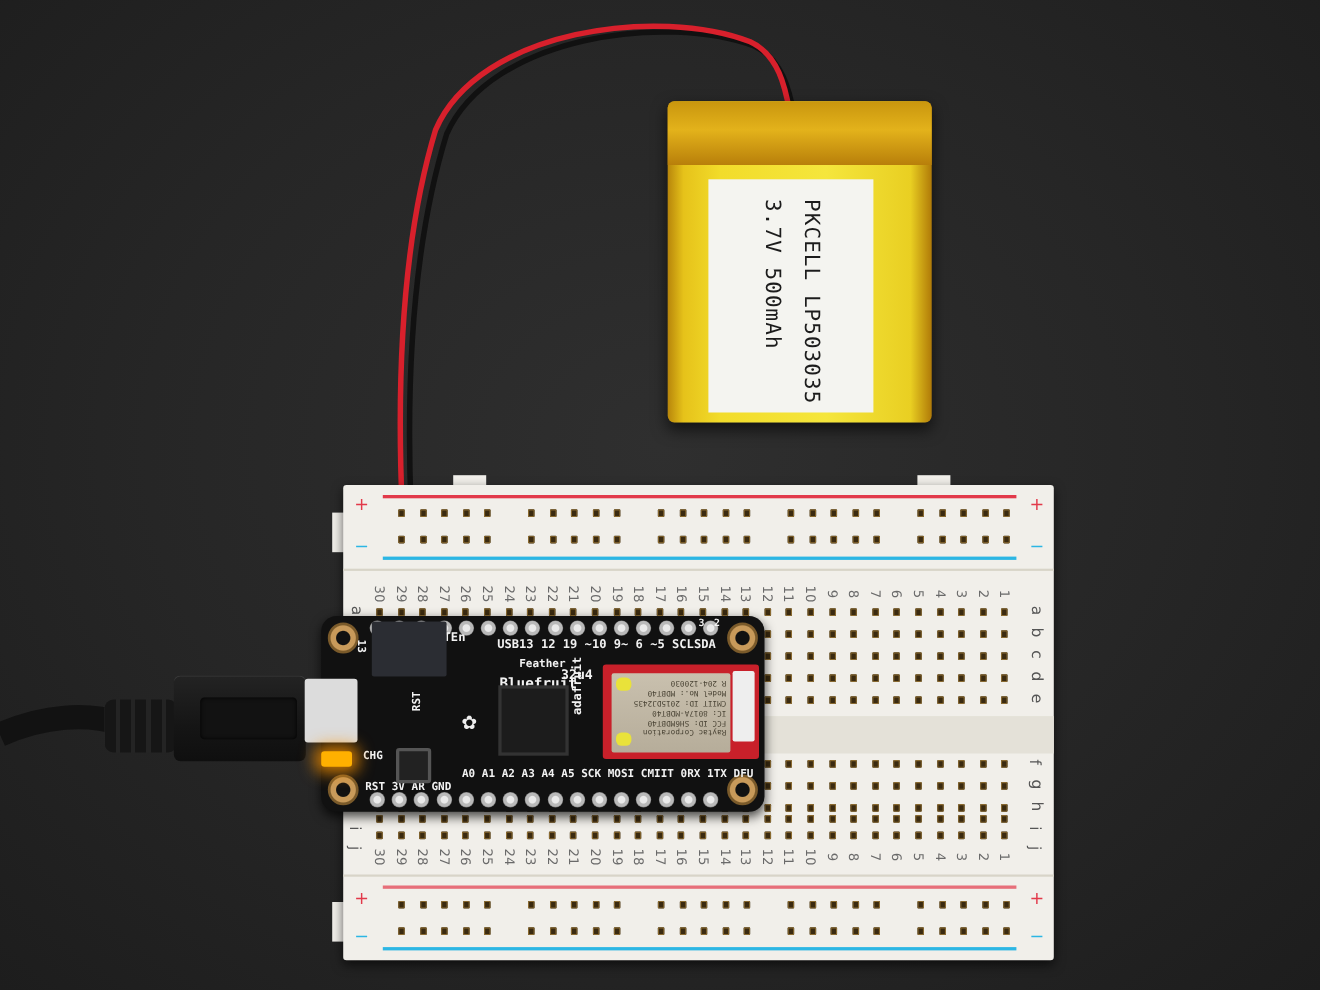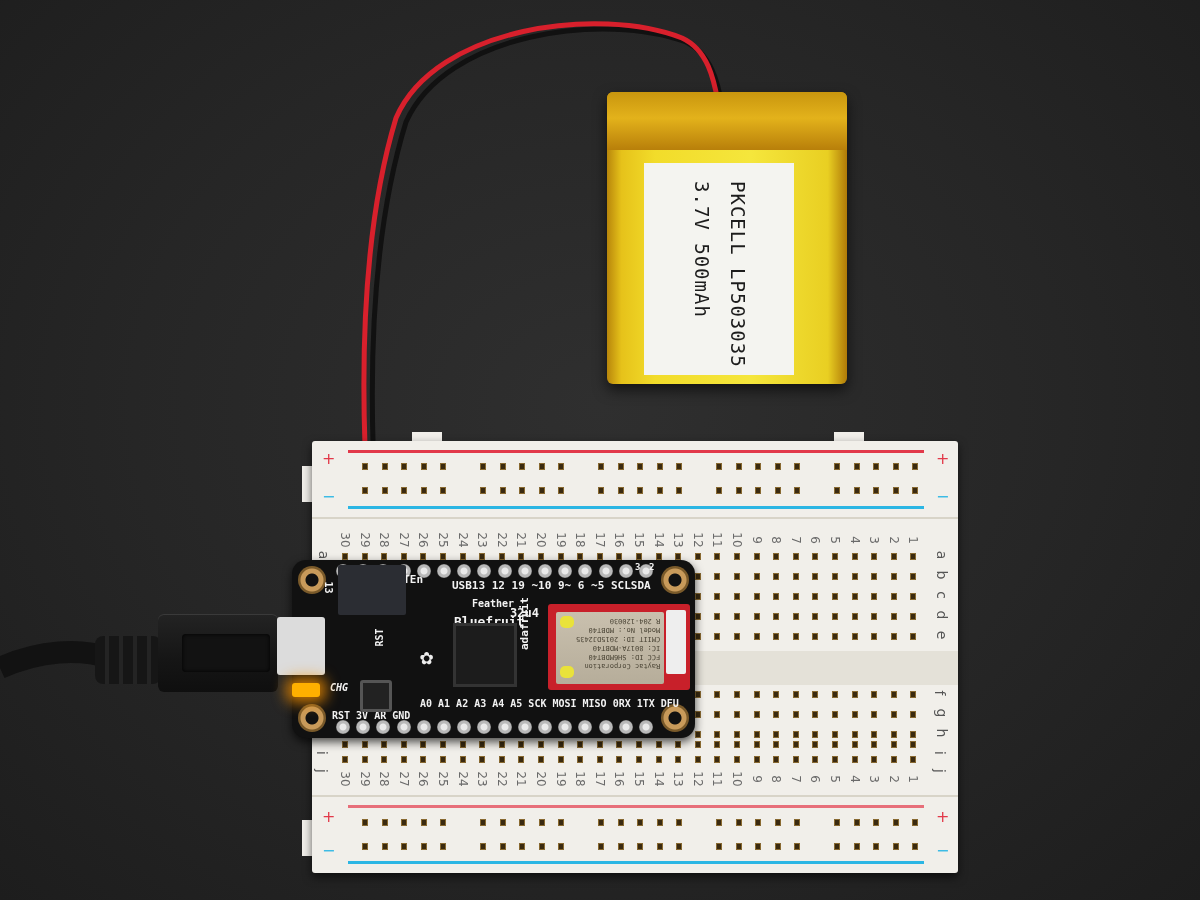--- a/index.html
+++ b/index.html
@@ -653,24 +653,24 @@
       <div class="pin" style="left: 347px; top: 160px;"></div>
     </div>
 
   <span class="silk" style="left:98px; top:13px; font-size:11px;">BATEn</span>
   <span class="silk" style="left:160px; top:19px; font-size:11px;">USB13 12 19 ~10  9~ 6 ~5 SCLSDA</span>
   <span class="silk" style="left:180px; top:38px; font-size:10px;text-align:right;">Feather</span>
   <span class="silk" style="left:162px; top:54px; font-size:13px;">Bluefruit</span>
   <span class="silk" style="left:218px; top:46px; font-size:12px;">32u4</span>
   <span class="silk" style="left:226px; top:90px; font-size:11px; transform:rotate(-90deg); transform-origin:left top;">adafruit</span>
   <span class="silk" style="left:30px; top:22px; font-size:10px; transform:rotate(90deg);">13</span>
-  <span class="silk" style="left:38px; top:122px; font-size:10px;font-style:italic;">CHG</span>
+  <span class="silk" style="left:38px; top:122px; font-size:10px;">CHG</span>
   <span class="silk" style="left:78px; top:72px; font-size:10px; transform:rotate(-90deg);">RST</span>
   <span class="silk" style="left:40px; top:150px; font-size:10px;">RST 3V AR GND</span>
-  <span class="silk" style="left:128px; top:138px; font-size:10px;">A0  A1  A2  A3  A4  A5  SCK MOSI MISO 0RX 1TX DFU</span>
+  <span class="silk" style="left:128px; top:138px; font-size:10px;">A0  A1  A2  A3  A4  A5  SCK MOSI CMIIT 0RX 1TX DFU</span>
   <span class="silk" style="left:343px; top:2px; font-size:9px;">3</span>
   <span class="silk" style="left:357px; top:2px; font-size:9px;">2</span>
   <div class="abs" style="left:128px; top:86px; width:22px; height:22px; color:#eee; font-size:22px; line-height:22px;">✿</div>
 </div>
 
 <div class="abs chip"></div>
 <div class="abs jst"></div>
 <div class="abs usb-port"></div>
 <div class="abs led-orange"></div>
 <div class="abs button"></div>

